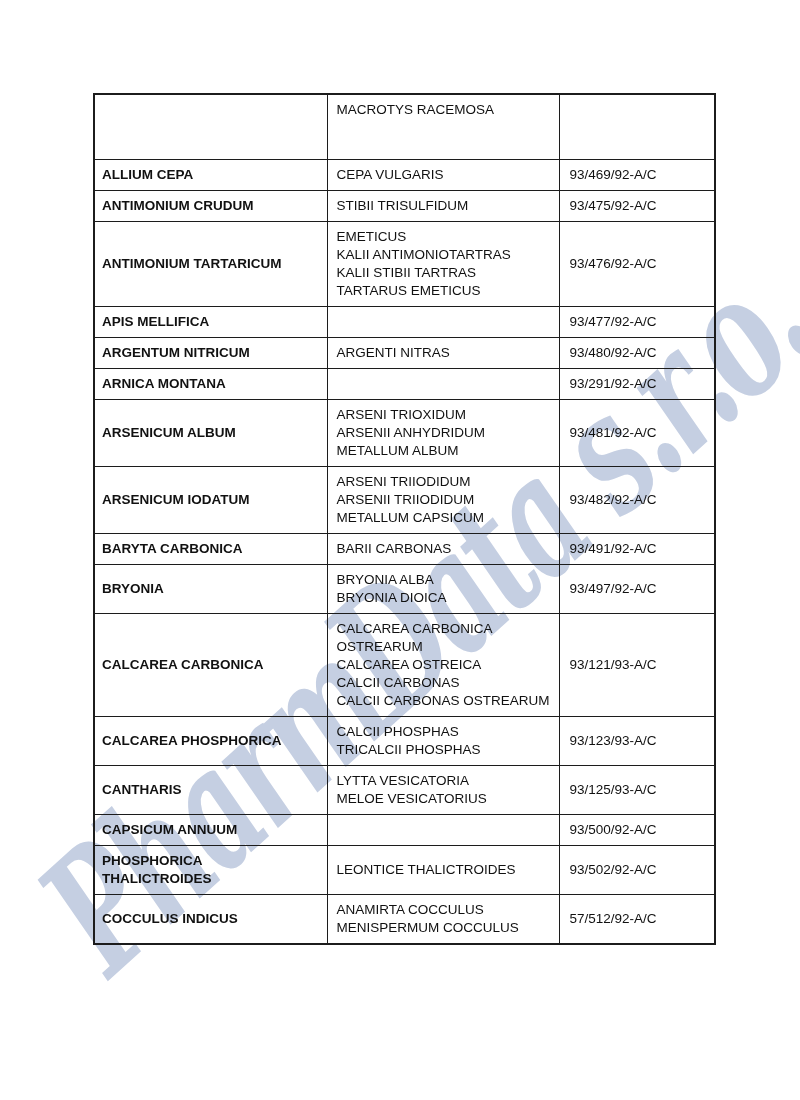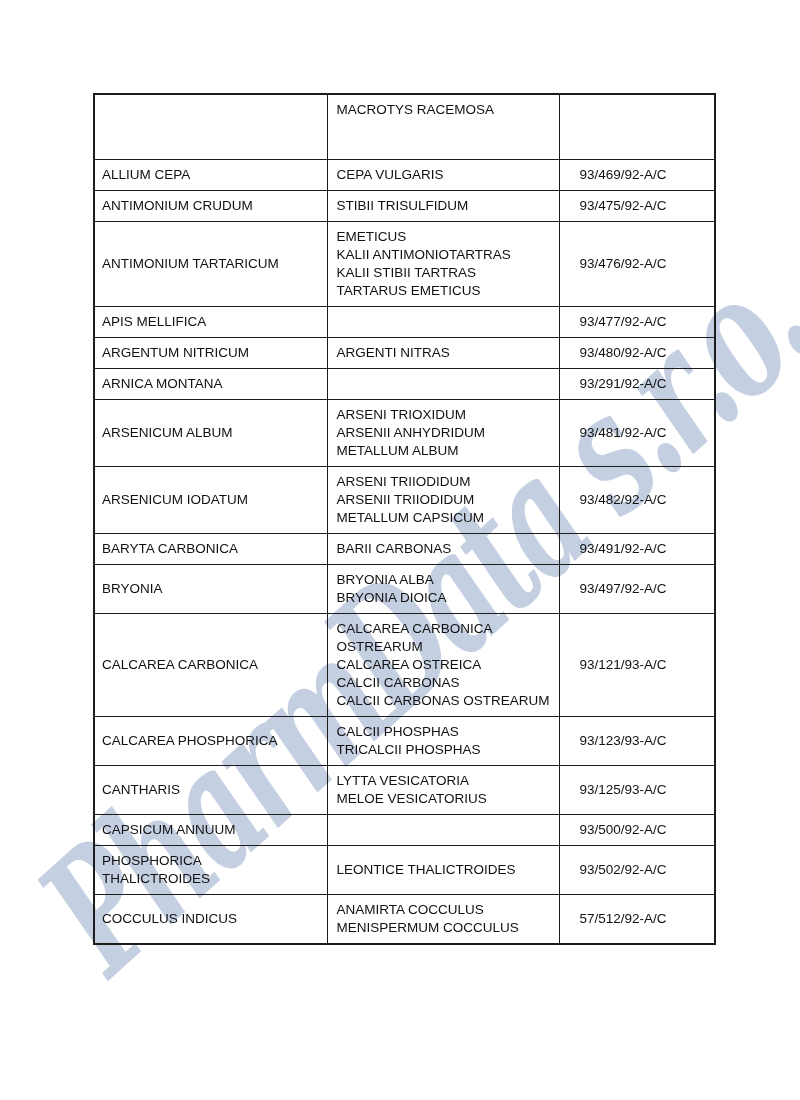--- a/index.html
+++ b/index.html
@@ -50,23 +50,23 @@
   td {
     padding: 6px 7px;
     font-size: 13.5px;
     line-height: 18px;
     color: #111111;
     vertical-align: middle;
     white-space: pre-line;
     overflow: hidden;
     background: transparent;
   }
-  td.name { font-weight: normal; }
+  td.name { font-weight: bold; }
   td.synonyms { padding-left: 9px; }
-  td.reg { padding-left: 20px; }
+  td.reg { padding-left: 10px; }
   tr.continuation td {
     height: 52px;
     vertical-align: top;
   }
 </style>
 </head>
 <body>
 
 <div class="page">
 

